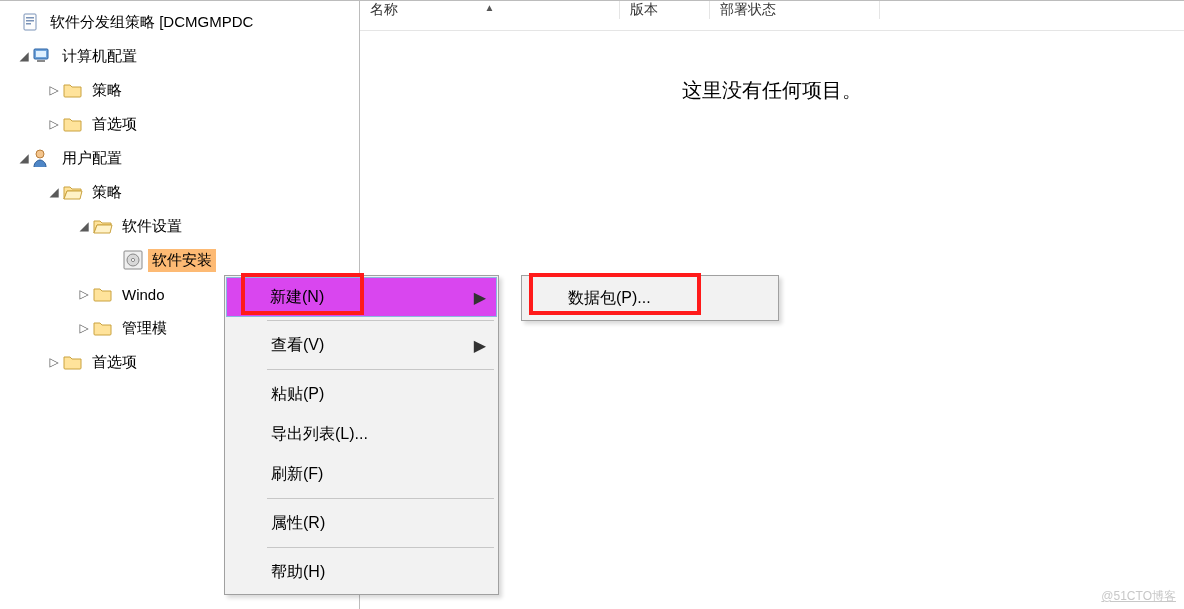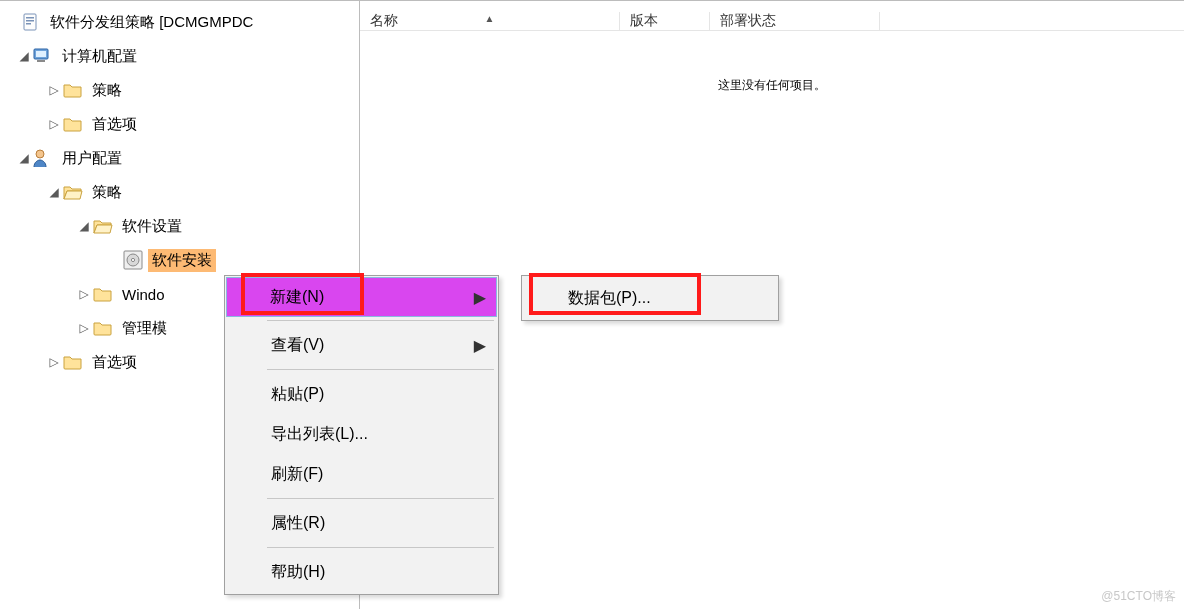--- a/index.html
+++ b/index.html
@@ -39,40 +39,40 @@
     font-size: 12px;
   }
   .toggle.blank { visibility: hidden; }
   .node-icon { width:22px; height:22px; margin-right:4px; display:inline-flex; align-items:center; justify-content:center;}
   .node-label { padding: 2px 4px; }
   .node-label.sel { background: #fdba74; }
   
   .list-header {
     height: 30px;
     display: flex;
-    align-items: flex-end;
+    align-items: flex-start;
     border-bottom: 1px solid #e5e5e5;
     font-size: 14px;
     color: #333;
   }
   .col {
     display:flex; align-items:center;
     padding: 0 10px;
     border-right: 1px solid #e5e5e5;
     position: relative;
   }
   .col.name { width: 260px; }
   .col.ver  { width: 90px; }
   .col.stat { width: 170px; }
   .col.src  { flex:1; border-right:none; }
   .sort-mark { font-size:10px; color:#555; position:absolute; left:50%; top:1px; transform:translateX(-50%);}
   .empty-msg {
     text-align: center;
     padding-top: 46px;
-    font-size: 12px;
+    font-size: 20px;
     color: #000;
   }
   
   .ctx {
     position: absolute;
     background: #f2f2f2;
     border: 1px solid #a0a0a0;
     box-shadow: 3px 3px 4px rgba(0,0,0,0.15);
     font-size: 16px;
     color: #000;
@@ -98,21 +98,21 @@
     position:absolute; right:10px; top:50%; transform:translateY(-50%);
     color:#333;
   }
   .hl-red {
     position:absolute;
     border: 4px solid #ff1a1a;
     pointer-events:none;
   }
   .watermark {
     position: fixed; right: 8px; bottom: 4px;
-    font-size: 12px; color: #c8c8c8;
+    font-size: 12px; color: #c8c8c8; text-decoration: underline;
   }
   
   svg { display:block; }
 </style>
 </head>
 <body>
 
 <div class="app">
 
   <div class="tree-pane">

